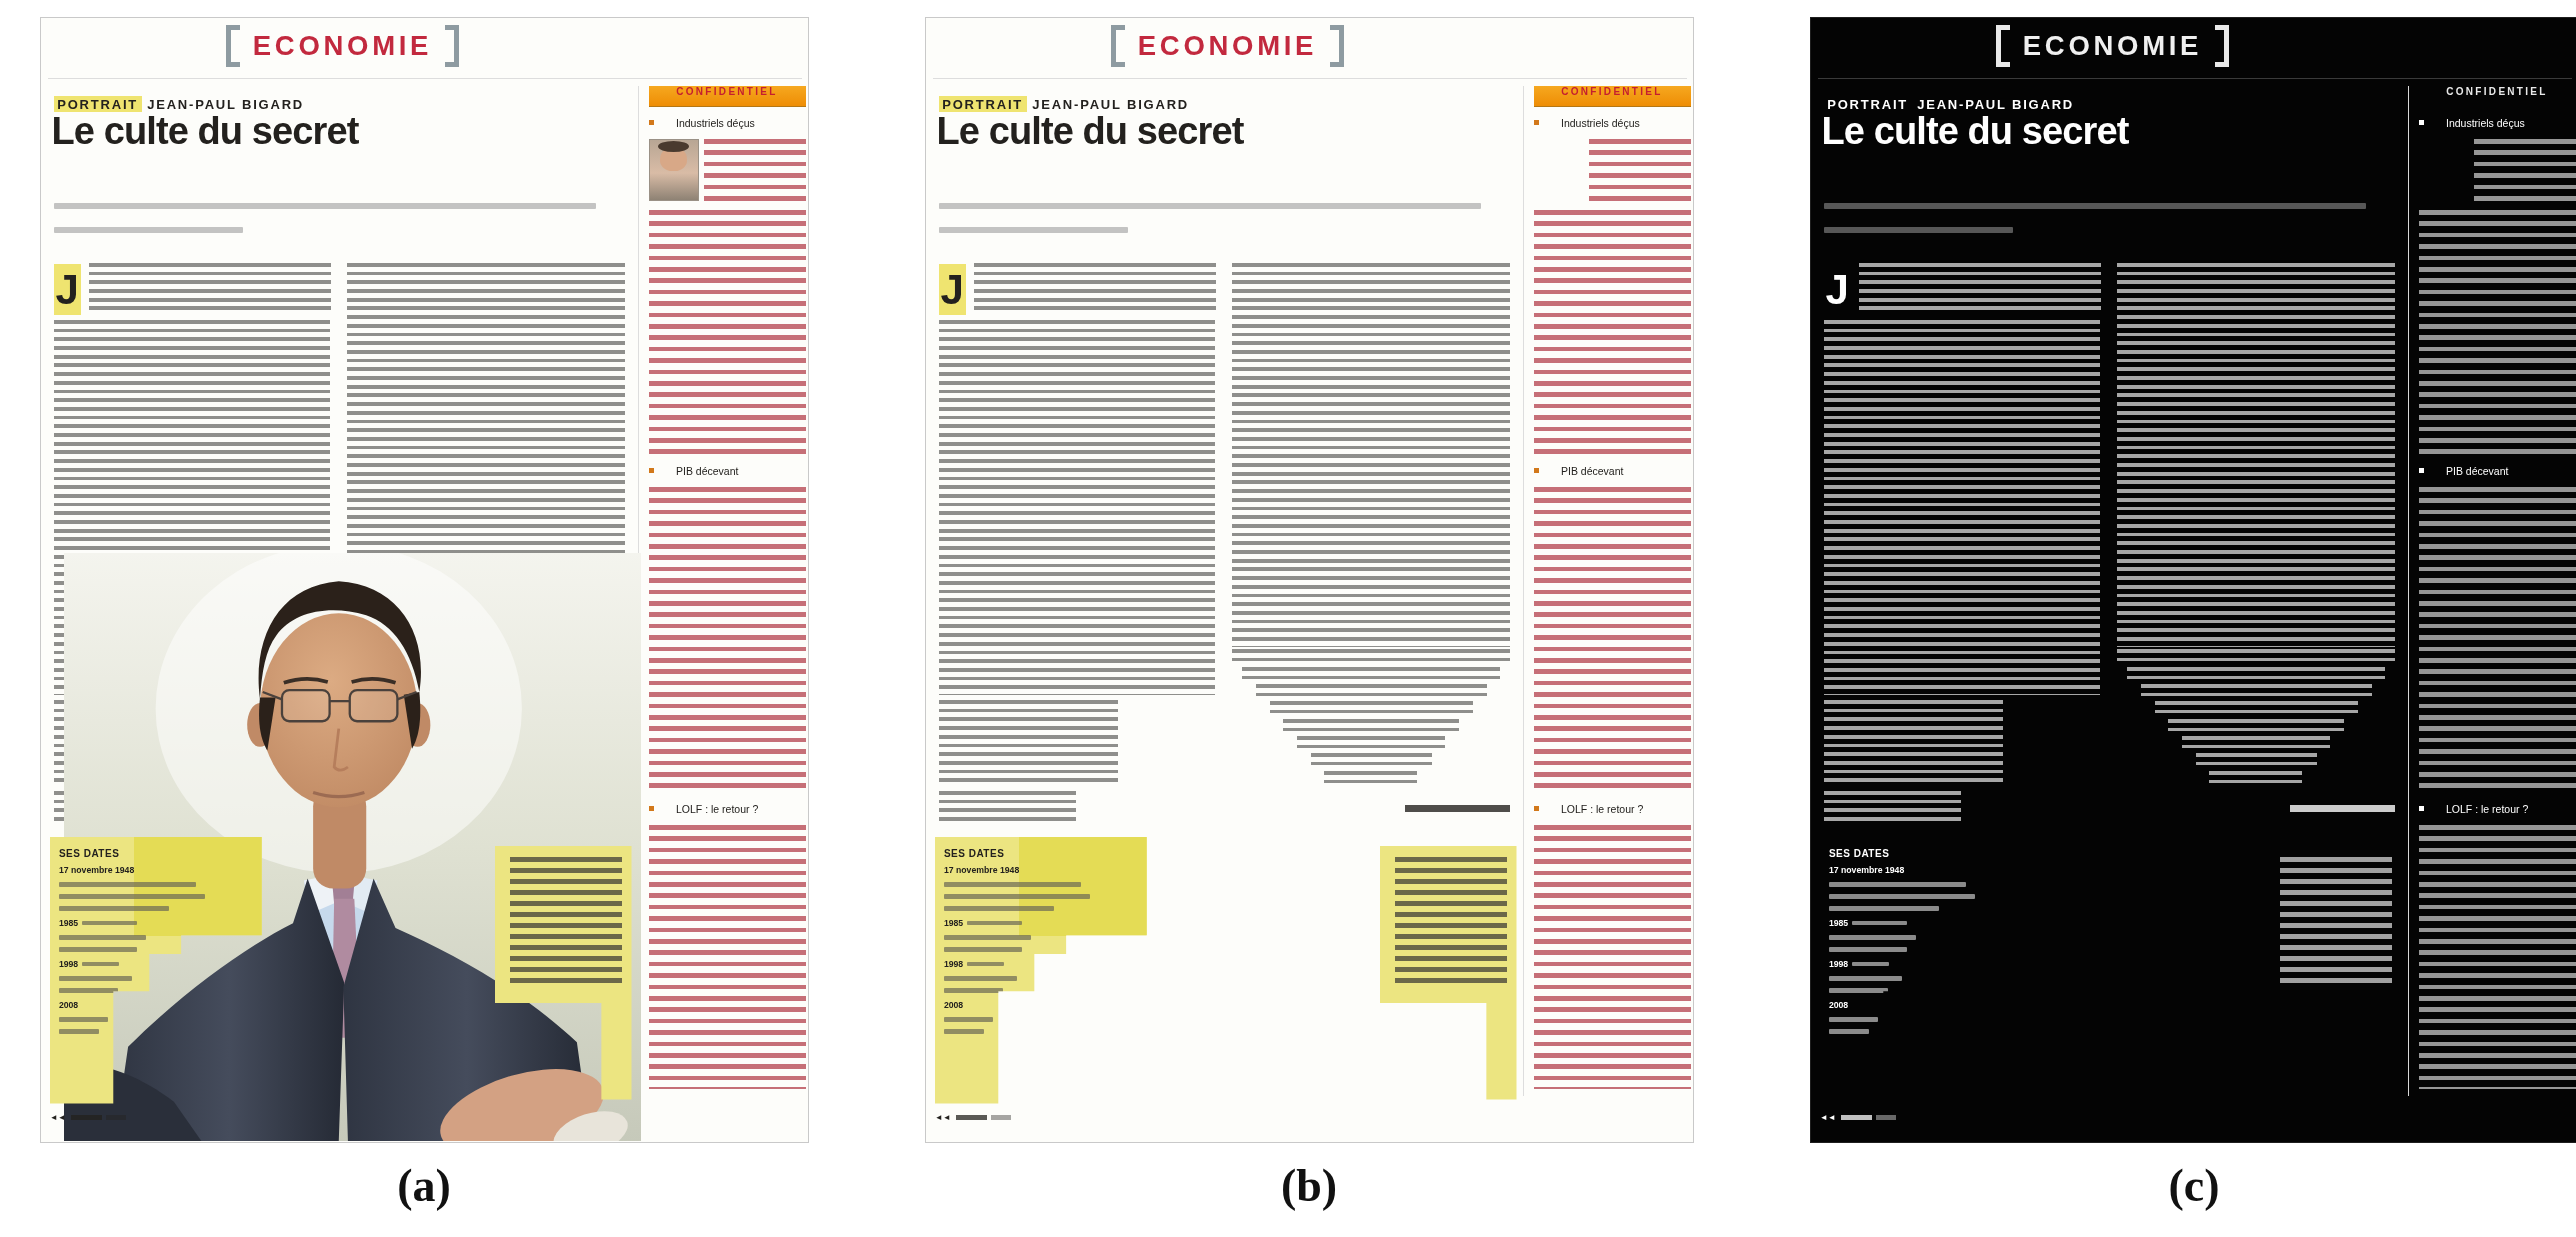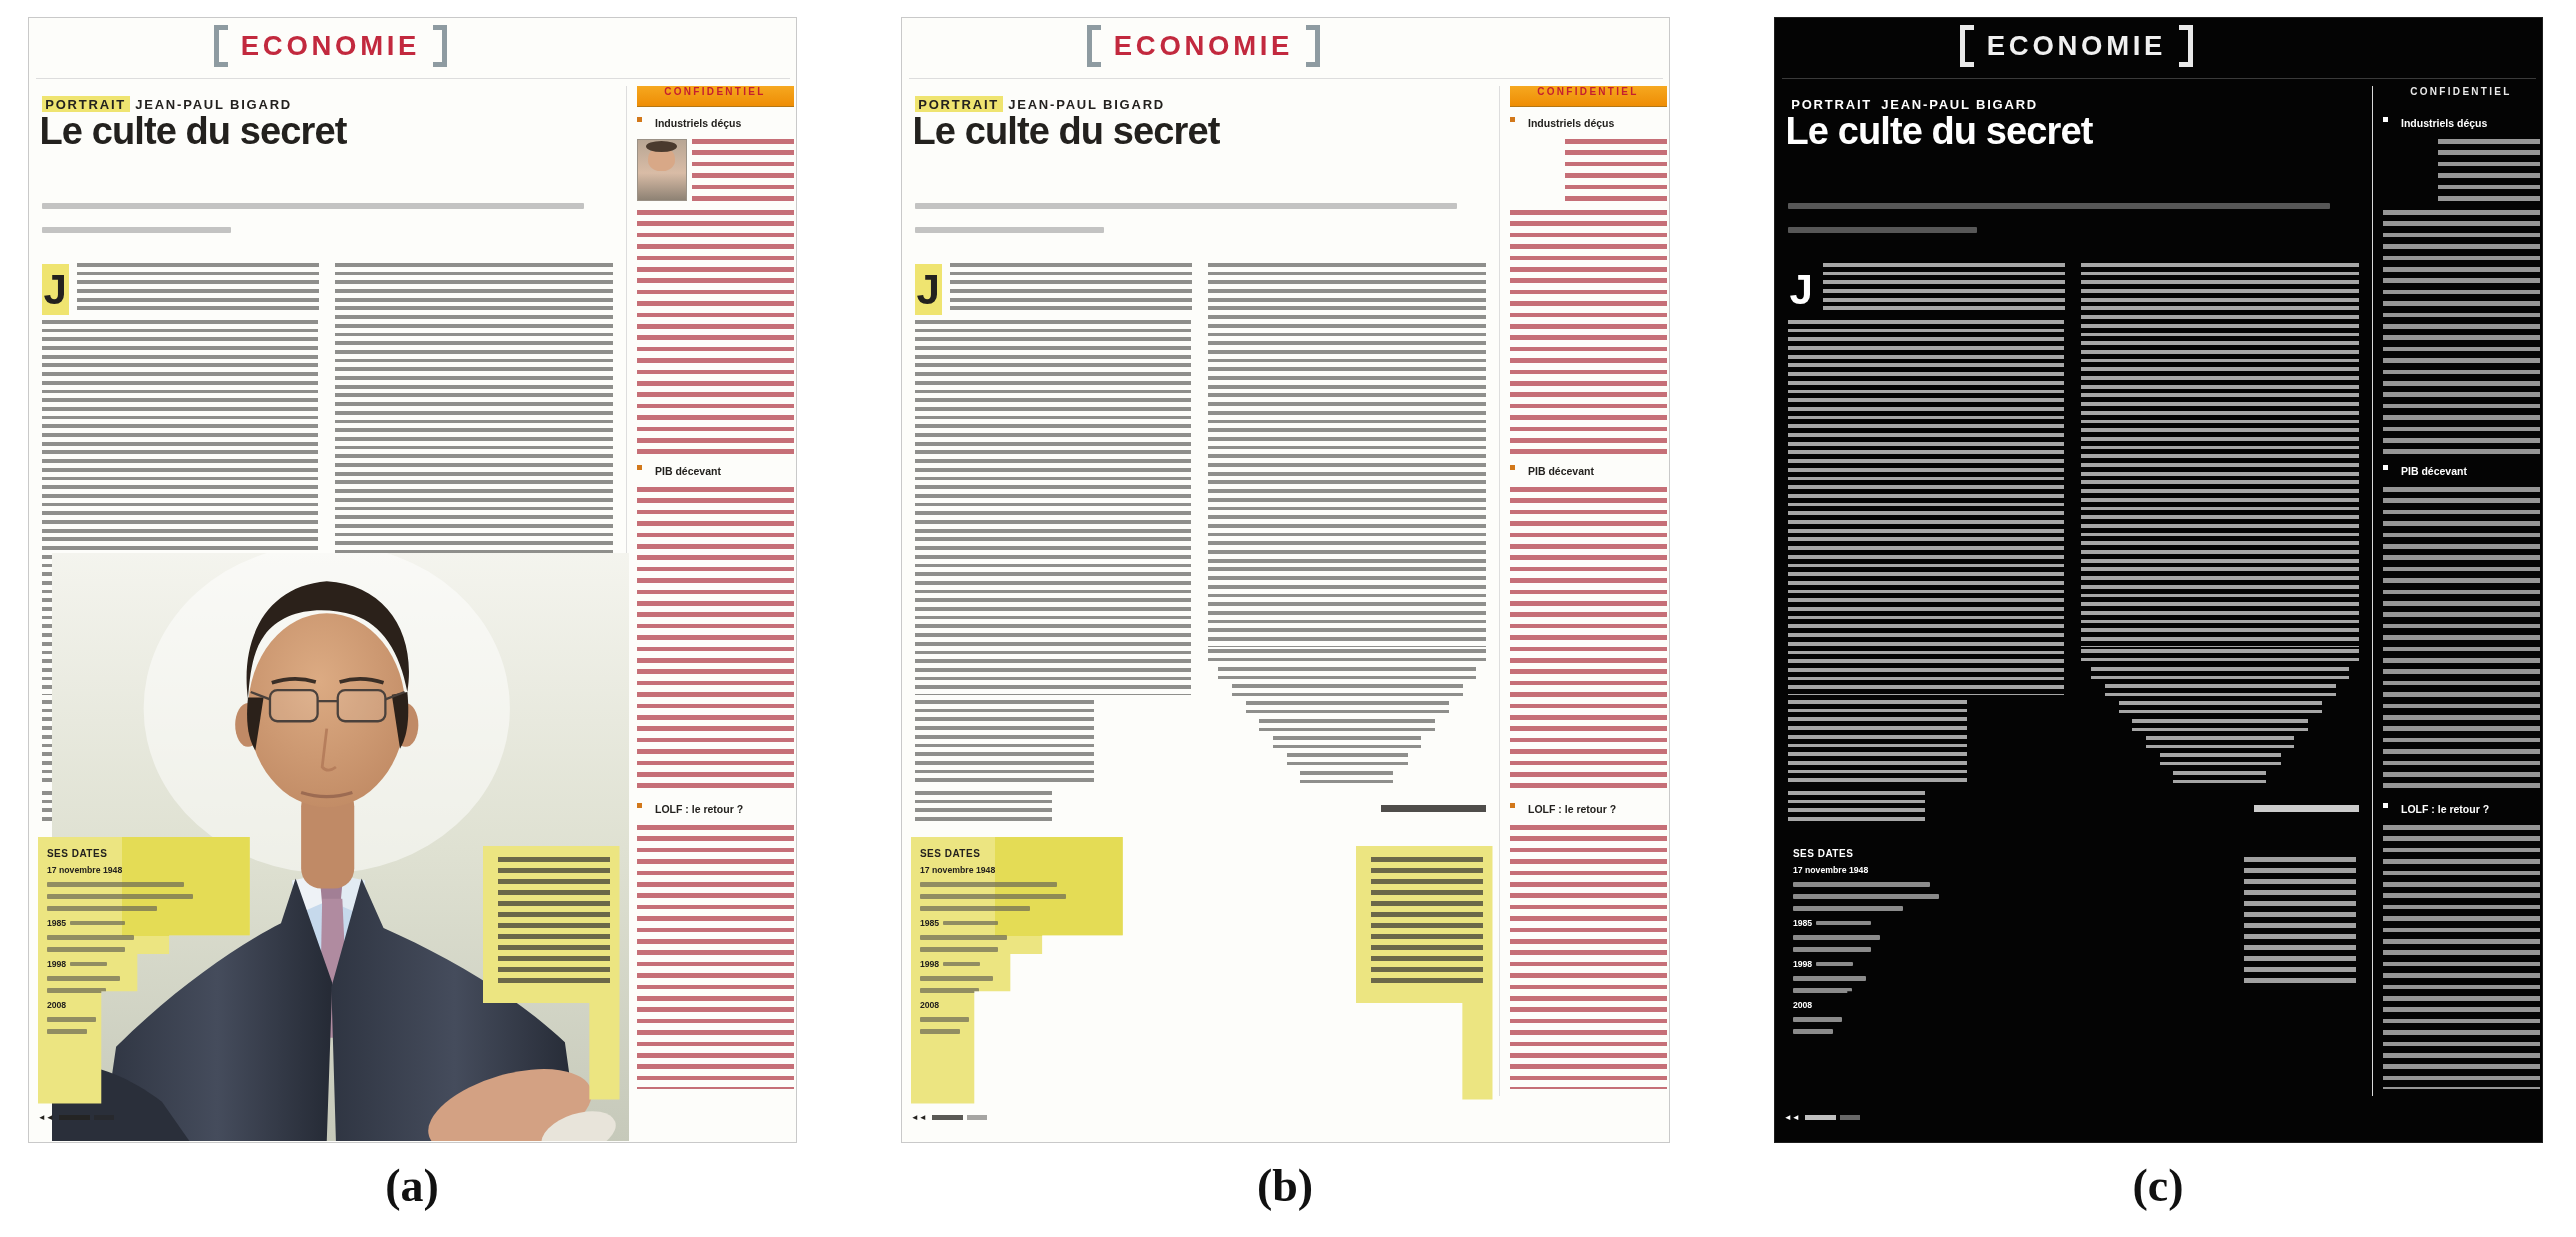--- a/index.html
+++ b/index.html
@@ -1,19 +1,19 @@
 <!DOCTYPE html>
 <html style="font-size:14.6px"><head>
 <meta charset="utf-8">
 <style>
   html,body{margin:0;padding:0;background:#ffffff;}
   .figure{position:relative;width:2576px;height:1237px;background:#ffffff;overflow:hidden;
           font-family:"Liberation Sans",sans-serif;}
   .slots{position:absolute;left:27.5px;top:16.5px;display:flex;gap:104px;}
-  .slot{display:flex;flex-direction:column;align-items:center;}
+  .slot{display:flex;flex-direction:column;align-items:center;margin-left:12px;}
 
   
   .page{position:relative;width:769px;height:1126px;background:var(--paper);
         border:0.9px solid var(--pborder);box-sizing:border-box;
         --paper:#fdfdfa;--pborder:#c9c9c9;
         --ink-dark:#23211e;--ink-body:#7b7b78;--ink-side:#bc5660;--ink-sub:#9c9c9c;
         --ink-dates:#6b6856;--ink-mid:#55523f;
         --accent:#c2293e;--bracket:#8e9ba1;--rule:#dddddd;--rule-v:#dddddd;
         --kick-hl:#efe470;--yellow:#ece581;--yellow2:#e4dc55;
         --conf1:#f6a81f;--conf2:#ee8d05;--conf-text:#c41f2f;--bullet:#d2781a;}
@@ -58,22 +58,22 @@
   .abs{position:absolute;}
   .dropcap{left:0;top:1.8px;width:27.5px;height:51px;background:var(--kick-hl);
            display:flex;align-items:center;justify-content:center;
            font-size:42px;font-weight:800;color:var(--ink-dark);line-height:1;}
 
   
   .sidebar{position:absolute;left:608px;top:68px;width:157px;}
   .confbar{height:20px;background:linear-gradient(180deg,var(--conf1),var(--conf2));
            border-bottom:1.8px solid rgba(60,30,0,.35);display:flex;align-items:flex-start;justify-content:center;}
   .confbar span{font-size:10px;font-weight:bold;letter-spacing:2.3px;color:var(--conf-text);}
-  .sec-head{position:absolute;left:0;display:flex;align-items:flex-start;gap:13px;
-            font-size:10.5px;font-weight:bold;color:var(--ink-dark);white-space:nowrap;}
+  .sec-head{position:absolute;left:0;display:flex;align-items:center;gap:22px;
+            font-size:10.5px;font-weight:normal;color:var(--ink-dark);white-space:nowrap;}
   .sec-head .sq{width:5.5px;height:5.5px;background:var(--bullet);flex:0 0 auto;}
   .side-thumb{position:absolute;left:0;top:53px;width:48px;height:60px;border:0.9px solid #9a9186;
               background:linear-gradient(180deg,#b8a694 0%,#d9bca6 55%,#8e8274 100%);overflow:hidden;}
   .side-thumb::before{content:"";position:absolute;left:10px;top:7.3px;width:27.5px;height:24px;
               border-radius:50% 50% 45% 45%;background:#d8a887;}
   .side-thumb::after{content:"";position:absolute;left:8.2px;top:1.8px;width:31px;height:11px;
               border-radius:50%;background:#4a3a2e;}
 
   
   .datesbox{position:absolute;left:9.2px;top:819px;width:212px;height:267px;background:var(--yellow);

